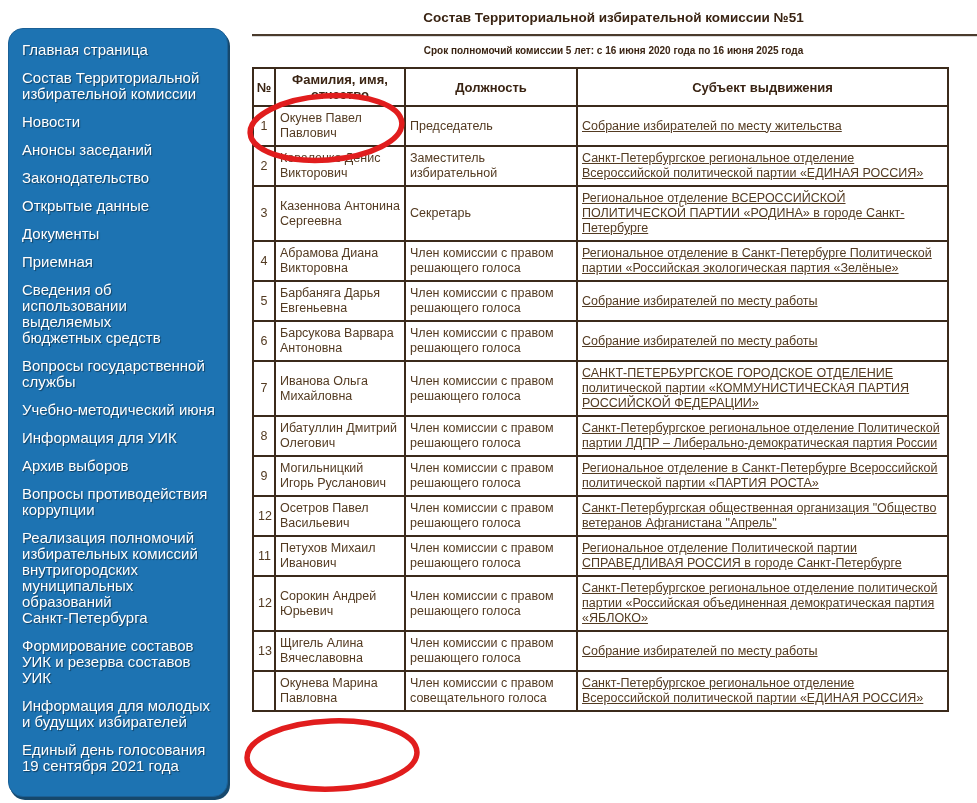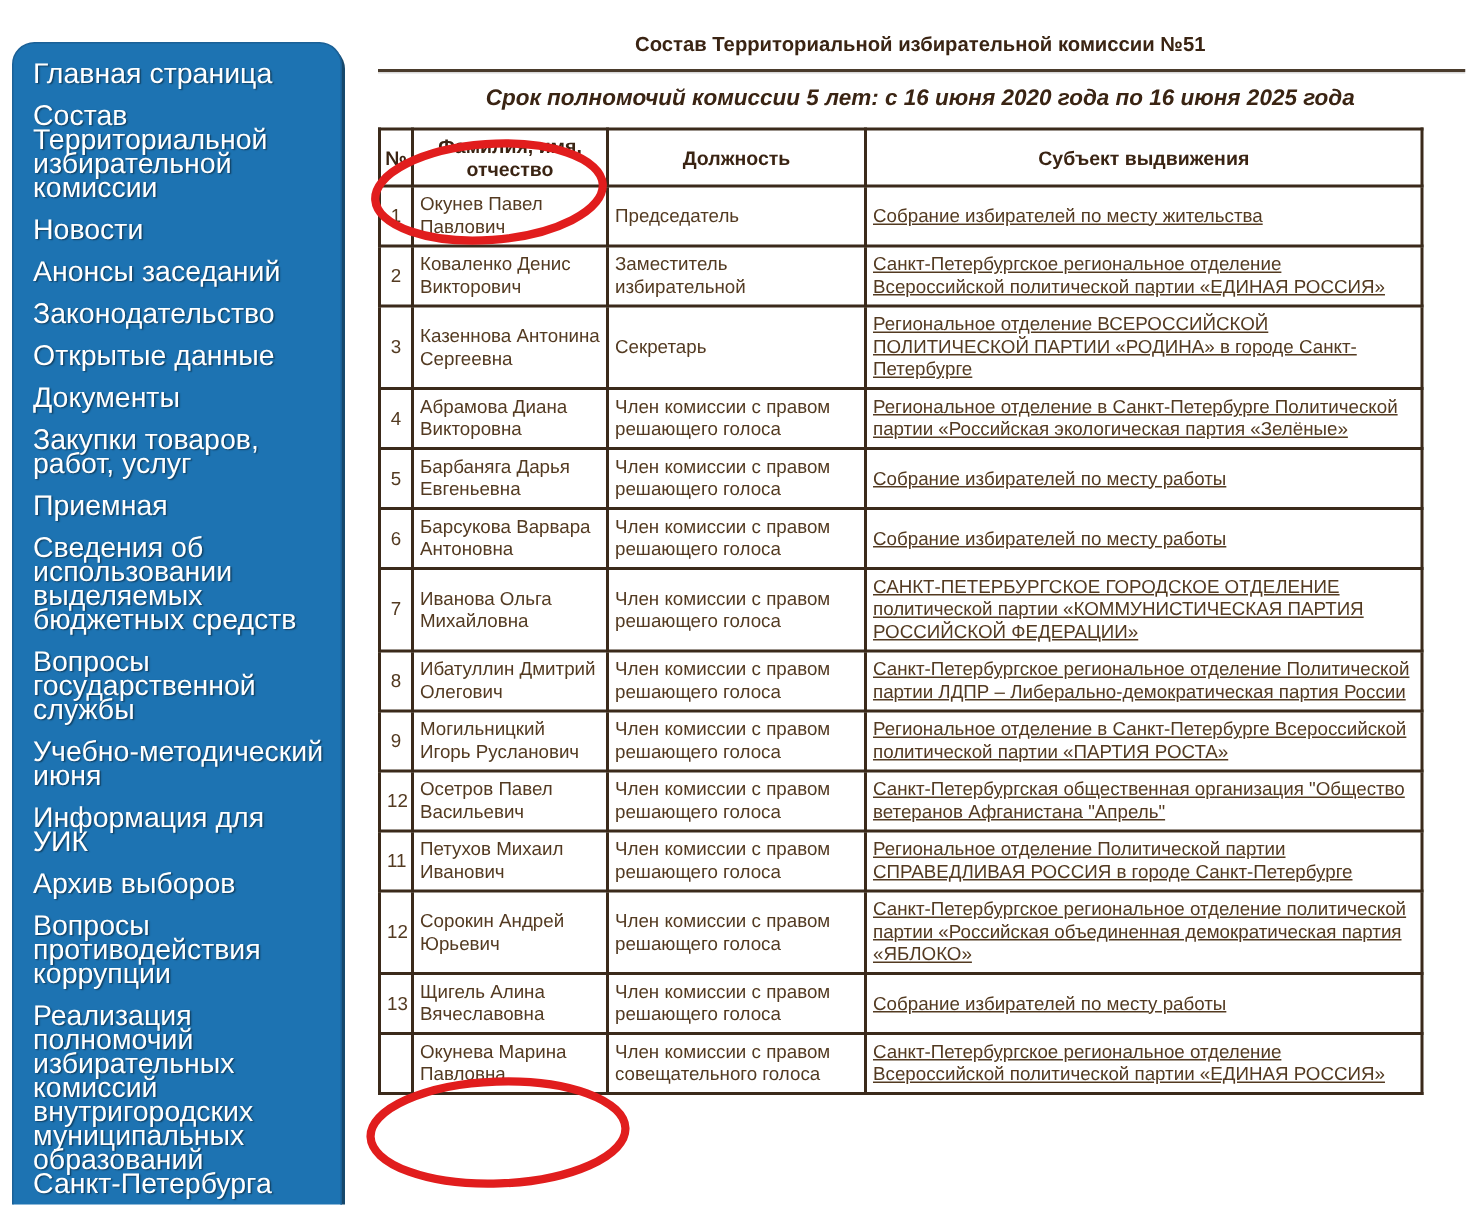--- a/index.html
+++ b/index.html
@@ -17,51 +17,50 @@
     width:220px; min-height:766px;
     background:#1d73b2;
     border:1px solid #1b6096;
     border-radius:15px;
     box-shadow:2px 3px 0 0 #16486c;
     padding:13px 11px 10px 13px;
   }
   .sidebar a {
     display:block;
     color:#ffffff;
-    font-size:19px;
+    font-size:15px;
     line-height:16px;
     margin-bottom:12px;
     text-decoration:none;
     white-space:pre-line;
     text-shadow:1px 1px 1px rgba(0,0,0,0.45);
   }
 
   
-  .main { position:absolute; left:250px; top:16px; width:727px; }
+  .main { position:absolute; left:250px; top:4px; width:727px; }
   .page-title {
     margin-top:6px;
     text-align:center;
     font-size:13.5px;
     font-weight:bold;
     color:#3a2413;
   }
   .divider {
     margin:9px 0 0 2px;
     border:none;
     border-top:2px solid #4a3b2c;
     border-bottom:1px solid #d9d9d9;
     height:3px;
   }
   .subtitle {
     margin:8px 0 11px 0;
     text-align:center;
-    font-size:15px;
+    font-size:10px;
     font-weight:bold;
     color:#3a2413;
-    font-style:italic;
   }
 
   
   table.commission {
     border-collapse:collapse;
     table-layout:fixed;
     margin-left:2px;
     width:697px;
     color:#533a21;
     font-size:12.5px;
@@ -95,41 +94,41 @@
 <nav class="sidebar">
 
 <a href="#">Главная страница</a>
     <a href="#">Состав Территориальной
 избирательной комиссии</a>
     <a href="#">Новости</a>
     <a href="#">Анонсы заседаний</a>
     <a href="#">Законодательство</a>
     <a href="#">Открытые данные</a>
     <a href="#">Документы</a>
-    <a href="#">Закупки товаров,
-работ, услуг</a>
     <a href="#">Приемная</a>
     <a href="#">Сведения об
 использовании
 выделяемых
 бюджетных средств</a>
     <a href="#">Вопросы государственной
 службы</a>
     <a href="#">Учебно-методический июня</a>
     <a href="#">Информация для УИК</a>
     <a href="#">Архив выборов</a>
     <a href="#">Вопросы противодействия
 коррупции</a>
     <a href="#">Реализация полномочий
 избирательных комиссий
 внутригородских
 муниципальных образований
 Санкт-Петербурга</a>
     <a href="#">Формирование составов
 УИК и резерва составов УИК</a>
+    <a href="#">Информация для молодых
+и будущих избирателей</a>
     <a href="#">Единый день голосования
 19 сентября 2021 года</a>
   </nav>
 
 <div class="main">
 
   <div class="page-title">Состав Территориальной избирательной комиссии №51</div>
 
   <hr class="divider">
 

